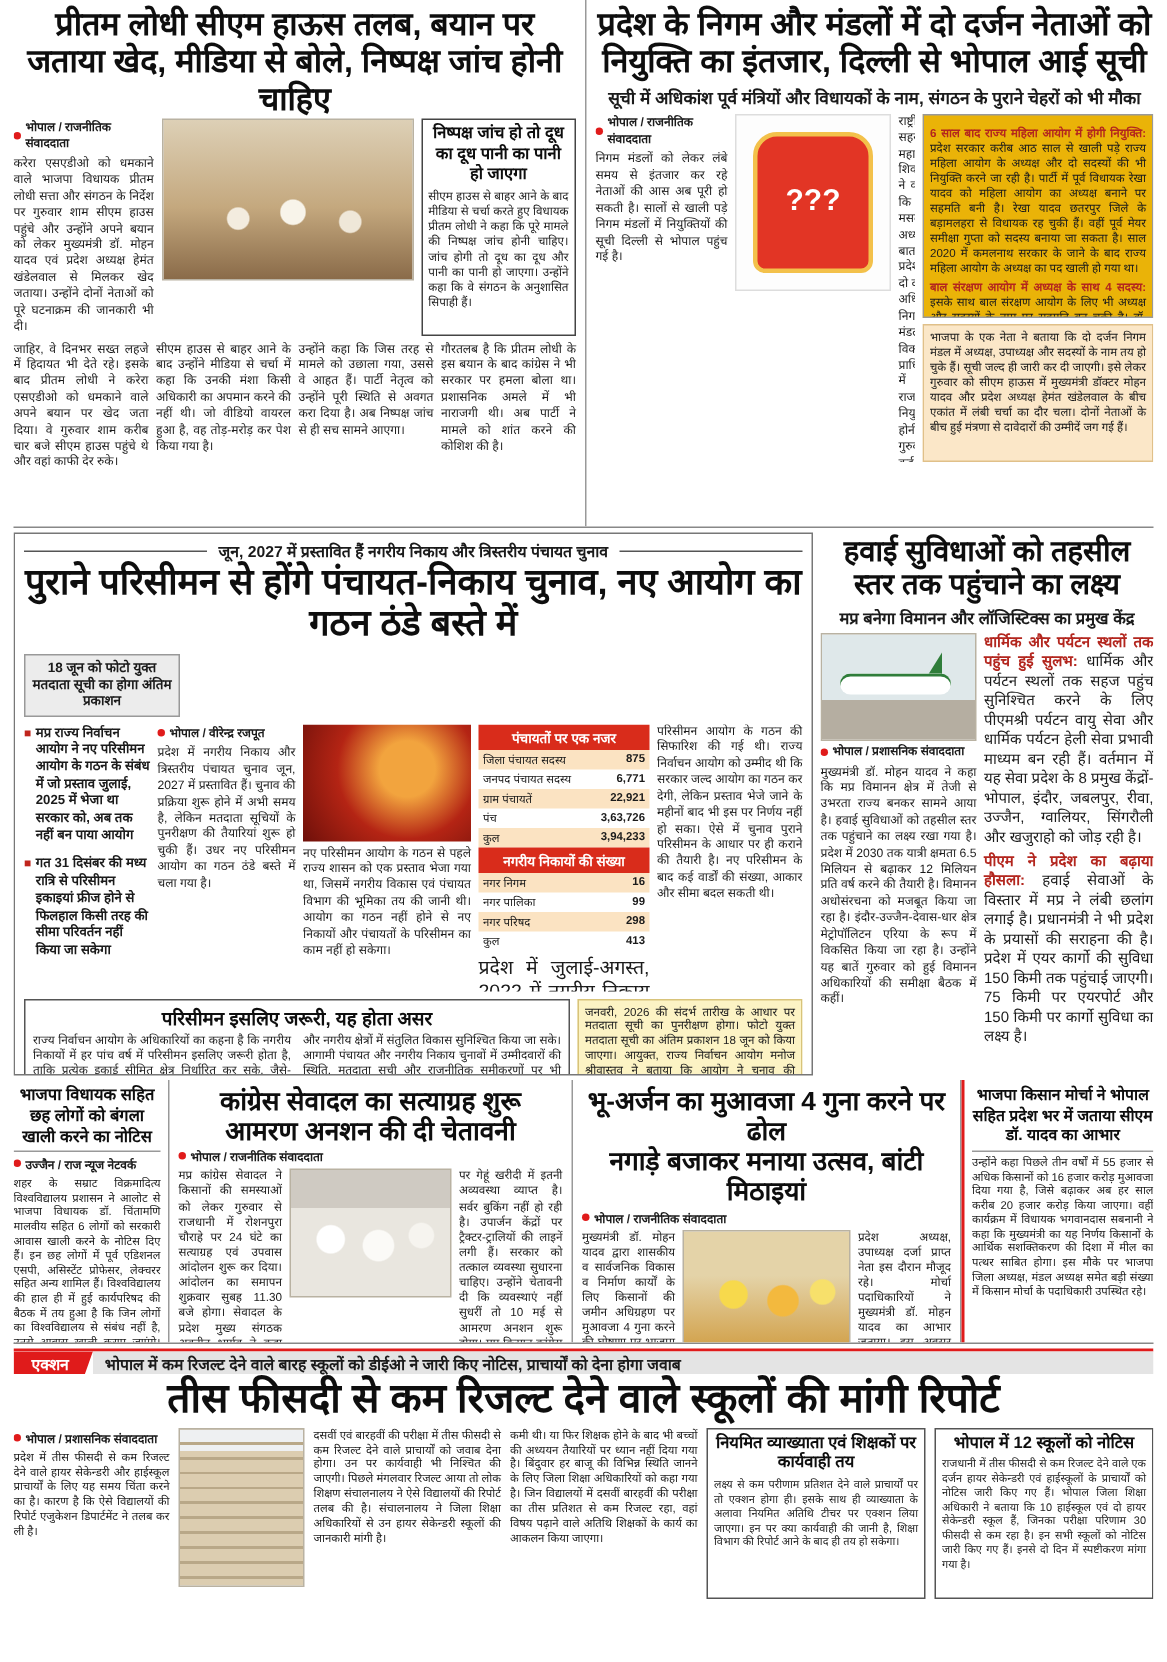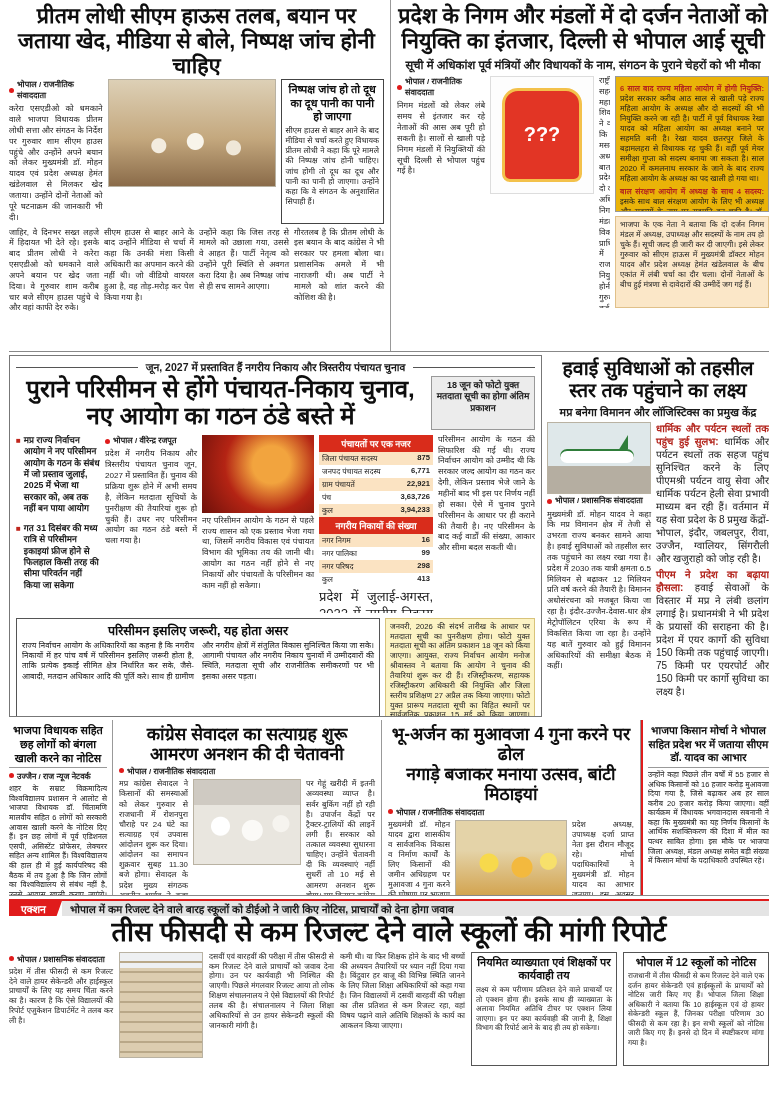--- a/index.html
+++ b/index.html
@@ -54,21 +54,21 @@
 .graybox{border:1px solid #999;background:#eab308;padding:7px 4px;font-size:7.7px;line-height:1.3;flex:1;overflow:hidden;}
 .graybox p{margin-bottom:3px;}
 .lead{font-weight:800;color:#b3261e;}
 .peachbox{background:#fbe7c8;border:1px solid #e0c089;padding:3px 4px;font-size:7.7px;line-height:1.3;height:92px;overflow:hidden;}
 
 
 .sec-b{display:flex;gap:5px;height:368px;padding:3px 0;overflow:hidden;}
 .b-left{flex:1;border:1.5px solid #777;padding:4px 6px;overflow:hidden;}
 .kicker{display:flex;align-items:center;gap:8px;font-size:10.5px;font-weight:800;text-align:center;}
 .kicker::before,.kicker::after{content:"";flex:1;border-top:1.5px solid #555;}
-.headrow{display:flex;gap:6px;margin-top:2px;}
+.headrow{display:flex;gap:6px;margin-top:2px;flex-direction:column;}
 .b-left h1{font-size:24px;line-height:1.12;text-align:center;flex:1;}
 .graynote{width:104px;flex:0 0 auto;background:#ececec;border:1px solid #999;padding:3px;
   font-size:9px;font-weight:800;text-align:center;line-height:1.25;}
 .b-body{display:flex;gap:5px;margin-top:5px;height:178px;overflow:hidden;}
 .rail{width:84px;flex:0 0 auto;font-size:8.8px;font-weight:700;line-height:1.3;}
 .rail p{margin-bottom:8px;text-align:left;display:flex;gap:3px;}
 .sq{color:#c0251c;font-size:8px;line-height:1.6;}
 .bw92{width:92px;flex:0 0 auto;}
 .bcenter{width:112px;flex:0 0 auto;}
 .ph-map{width:112px;height:78px;margin-bottom:3px;border:none;

